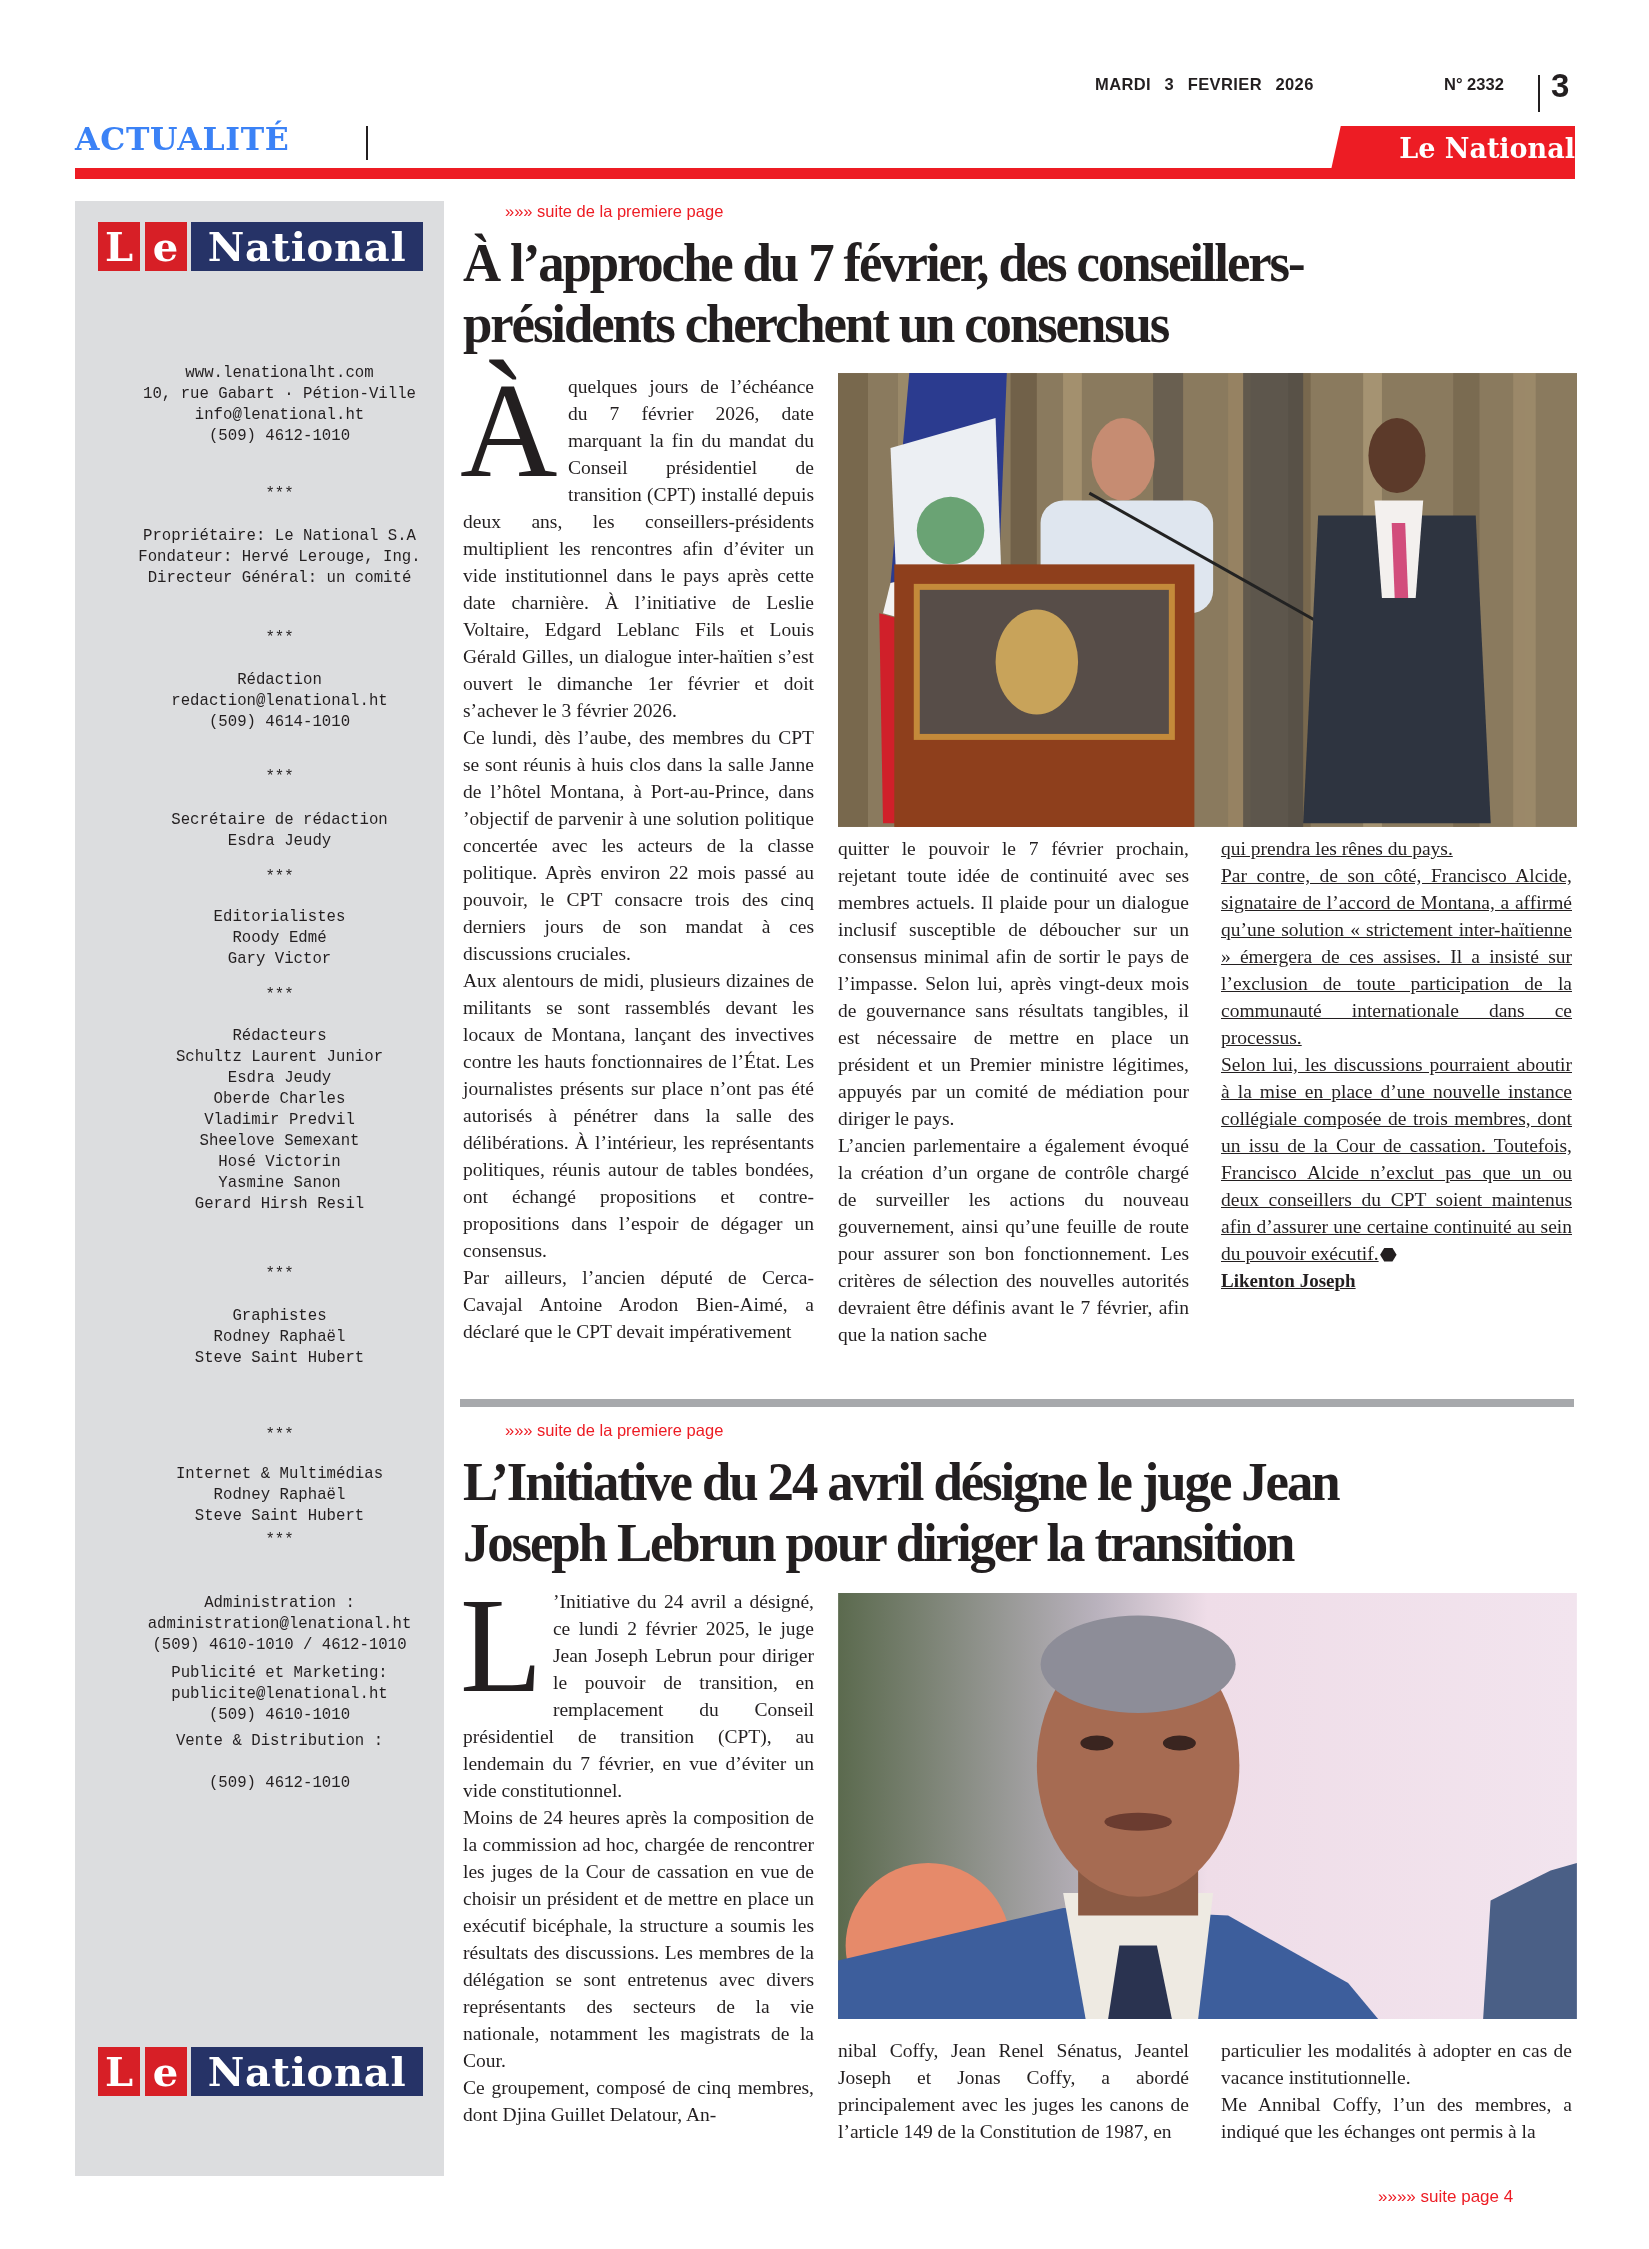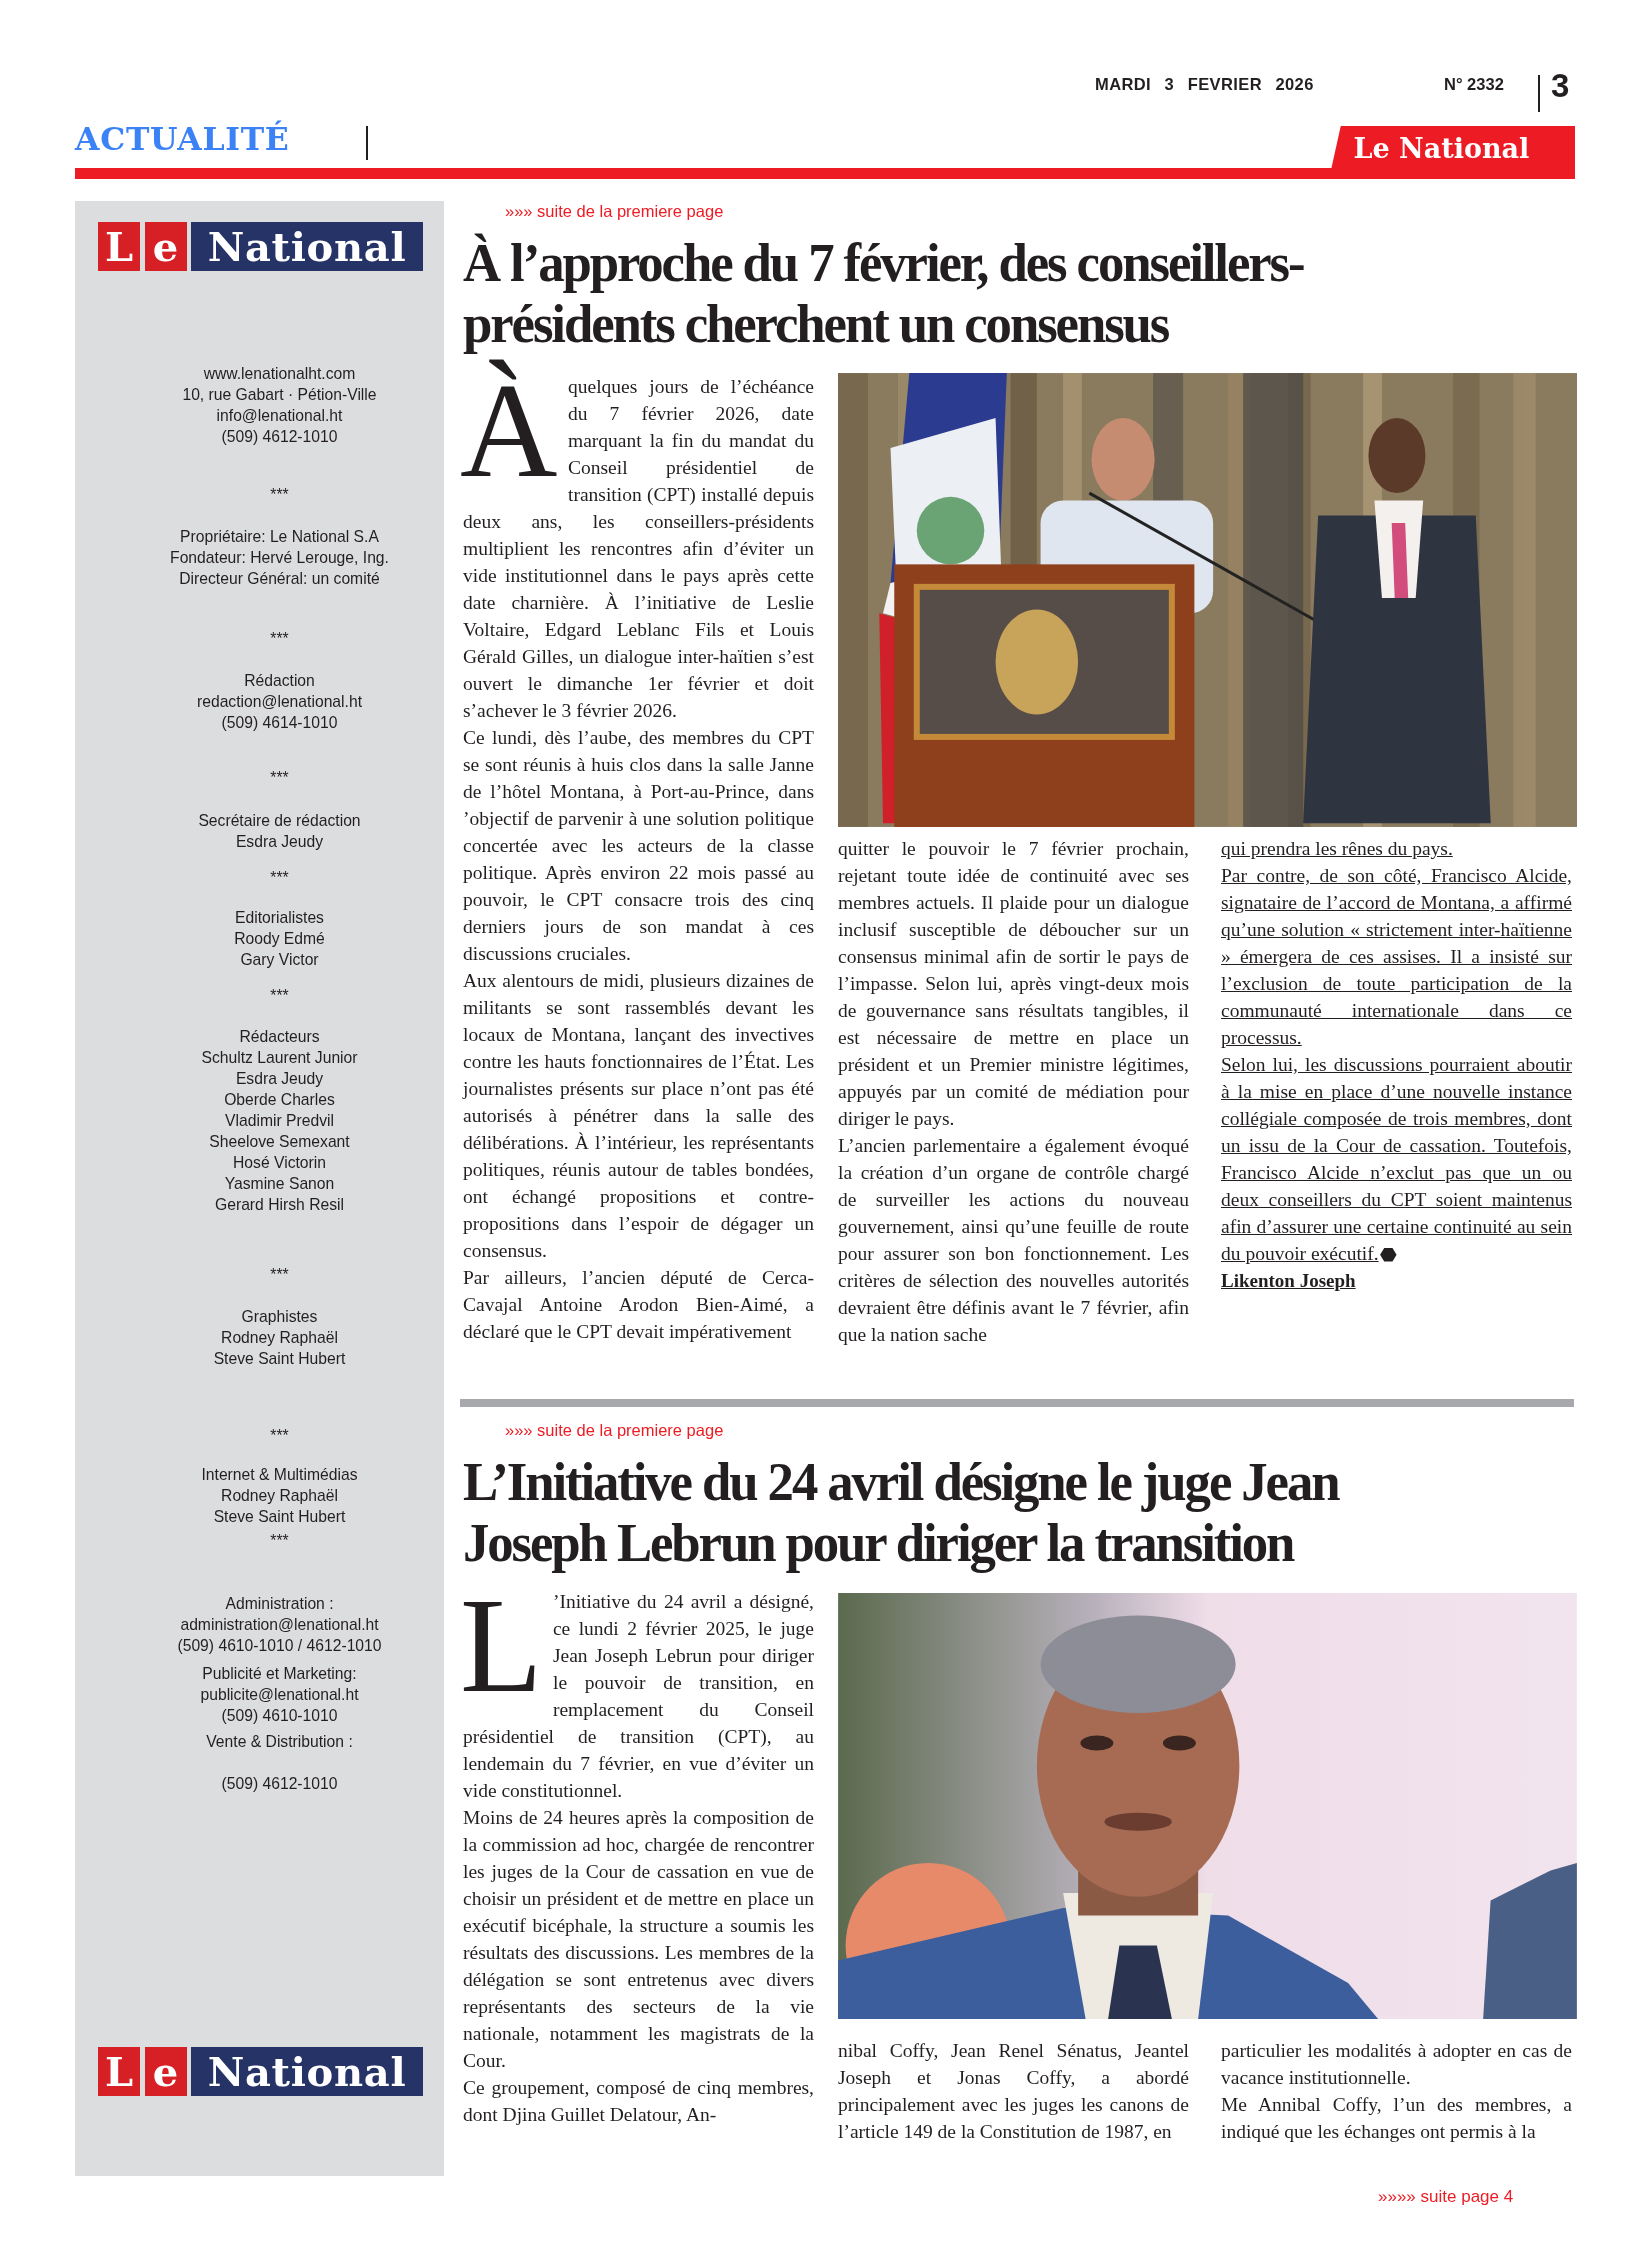--- a/index.html
+++ b/index.html
@@ -8,32 +8,32 @@
 
   
   .top-meta { position: absolute; top: 75px; left: 1095px; font-family: "Liberation Sans", sans-serif; font-weight: bold; font-size: 16.5px; letter-spacing: 0.4px; color: #231f20; display: flex; gap: 13.5px; }
   .issue { position: absolute; top: 75px; left: 1444px; font-family: "Liberation Sans", sans-serif; font-weight: bold; font-size: 16.5px; }
   .page-sep { position: absolute; top: 75px; left: 1538px; width: 2.2px; height: 37px; background: #231f20; }
   .page-num { position: absolute; top: 67px; left: 1551px; font-family: "Liberation Sans", sans-serif; font-weight: bold; font-size: 33px; }
 
   .section-title { position: absolute; top: 120px; left: 75px; font-family: "DejaVu Serif", serif; font-weight: bold; font-size: 31.5px; letter-spacing: 0.7px; color: #3b82f6; }
   .section-bar { position: absolute; top: 126px; left: 366px; width: 2.2px; height: 34px; background: #231f20; }
   .red-rule { position: absolute; top: 168px; left: 75px; width: 1500px; height: 10.5px; background: #ed1c24; }
-  .brand-tab { position: absolute; top: 126px; left: 1331px; width: 244px; height: 44px; background: #ed1c24; clip-path: polygon(4% 0, 100% 0, 100% 100%, 0 100%); display: flex; align-items: center; justify-content: flex-start; }
+  .brand-tab { position: absolute; top: 126px; left: 1331px; width: 244px; height: 44px; background: #ed1c24; clip-path: polygon(4% 0, 100% 0, 100% 100%, 0 100%); display: flex; align-items: center; justify-content: flex-end; }
   .brand-tab span { font-family: "DejaVu Serif", serif; font-weight: bold; font-size: 27px; color: #ffffff; padding-left: 22.5px; }
 
   
   .sidebar { position: absolute; top: 201px; left: 75px; width: 369px; height: 1975px; background: #dcdddf; }
   .logo { position: absolute; display: flex; gap: 4.5px; height: 49px; }
   .logo .l-box { background: #d71f26; color: #fff; font-family: "DejaVu Serif", serif; font-weight: bold; font-size: 40px; width: 42px; display: flex; align-items: center; justify-content: center; line-height: 1; }
   .logo .n-box { background: #263367; color: #fff; font-family: "DejaVu Serif", serif; font-weight: bold; font-size: 40px; width: 232px; display: flex; align-items: center; justify-content: center; line-height: 1; letter-spacing: 0.7px; }
   .logo-top { top: 21px; left: 23px; }
   .logo-bottom { top: 1846px; left: 23px; }
 
-  .masthead { position: absolute; left: 0; width: 409px; text-align: center; font-family: Liberation Sans, sans-serif; font-size: 15.7px; line-height: 21px; color: #231f20; }
+  .masthead { position: absolute; left: 0; width: 409px; text-align: center; font-family: Liberation Mono, monospace; font-size: 15.7px; line-height: 21px; color: #231f20; }
 
   
   .kicker { position: absolute; font-family: "Liberation Sans", sans-serif; font-size: 16.5px; color: #ed1c24; margin-left: 40px; }
   .headline { position: absolute; font-family: "Liberation Serif", serif; font-weight: bold; font-size: 55px; line-height: 61px; letter-spacing: -2.2px; color: #231f20; transform: scaleX(0.96); transform-origin: left top; }
   .col { position: absolute; width: 351px; font-size: 19.5px; line-height: 27px; text-align: justify; hyphens: auto; color: #231f20; }
   .col p { margin: 0; }
   .dropcap { float: left; font-size: 135px; line-height: 105px; margin: 4.5px 10.5px 0 -3px; font-family: "Liberation Serif", serif; }
   .endmark { display: inline-block; width: 16.5px; height: 13.5px; background: #231f20; clip-path: polygon(25% 0,75% 0,100% 50%,75% 100%,25% 100%,0 50%); vertical-align: -1.5px; margin-left: 1.5px; }
   .byline { font-weight: bold; margin-top: 25.5px; font-size: 19px; }
 

